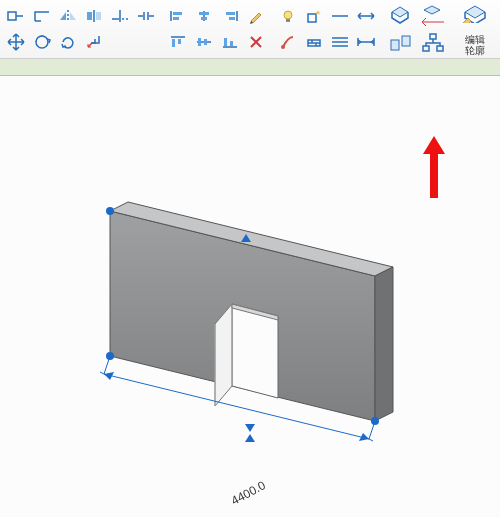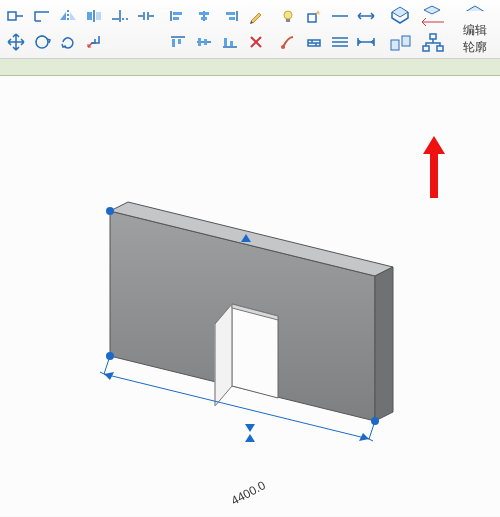--- a/index.html
+++ b/index.html
@@ -5,21 +5,21 @@
   html,body{margin:0;padding:0;width:500px;height:517px;background:#fafafa;font-family:"Microsoft YaHei",Arial,sans-serif;overflow:hidden}
   
   .ribbon{display:flex;align-items:stretch;height:58px;background:linear-gradient(#fefefe,#f4f4f4);border-bottom:1px solid #cfcfcf}
   .sep{width:1px;background:#cfcfcf;margin:4px 0}
   .group{display:flex;align-items:center;padding:2px 4px;gap:2px}
   .col{display:flex;flex-direction:column;gap:2px;justify-content:center}
   .btn{width:22px;height:22px;display:flex;align-items:center;justify-content:center;cursor:pointer;border:1px solid transparent;border-radius:2px}
   .btn svg{display:block}
   .bigcol{display:flex;flex-direction:column;align-items:center;justify-content:center;width:36px;height:100%;cursor:pointer;border:1px solid transparent;border-radius:2px}
   .bigcol svg{display:block}
-  .bigcol .lbl{font-size:12px;line-height:17px;margin-top:11px;color:#333;text-align:center;white-space:pre}
+  .bigcol .lbl{font-size:10px;line-height:11px;margin-top:11px;color:#333;text-align:center;white-space:pre}
   
   .strip{height:16px;background:#e2ebd6;border-bottom:1px solid #b5c59b}
   .canvas{position:relative;width:500px;height:440px;background:#fcfcfc}
   .dim-txt{position:absolute;font-size:12px;color:#333;transform:rotate(-28deg);left:230px;top:410px}
   
   .arrow{position:absolute;left:423px;top:60px;width:22px;height:62px;pointer-events:none}
   
   .L{stroke:#2a6fbb;stroke-width:1.5;fill:none}
   .F{fill:#5fa5e6}
 </style>

